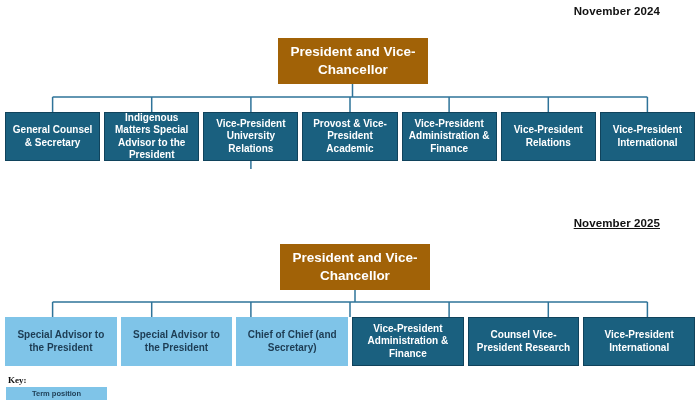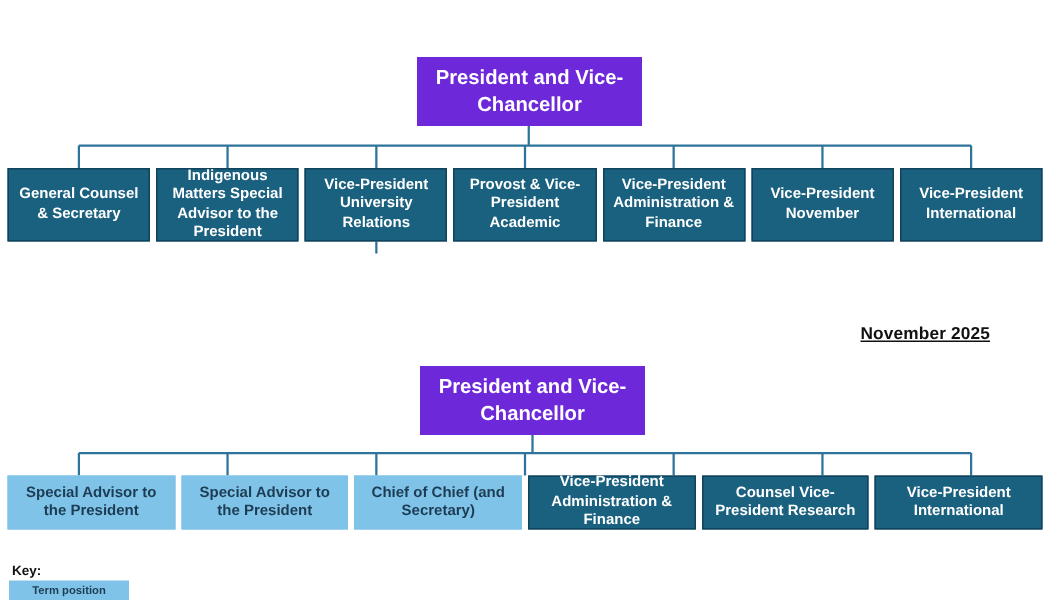--- a/index.html
+++ b/index.html
@@ -7,51 +7,52 @@
     position:relative;width:700px;height:409px;background:#ffffff;overflow:hidden;
     font-family:"Liberation Sans","DejaVu Sans",sans-serif;
   }
   .date-label{
     position:absolute;right:40px;width:200px;text-align:right;
     font-size:11.5px;font-weight:700;color:#111111;letter-spacing:.1px;
   }
   .date-2024{top:5px;}
   .date-2025{top:217px;text-decoration:underline;}
   .root-box{
-    position:absolute;width:150px;height:46px;background:#6d28d9;color:#ffffff;
+    position:absolute;width:150px;height:46px;background:#a16207;color:#ffffff;
     display:flex;align-items:center;justify-content:center;text-align:center;
     font-size:13.5px;font-weight:600;line-height:1.3;padding:0 8px;box-sizing:border-box;
   }
   .root-1{left:278px;top:38px;}
   .root-2{left:280px;top:244px;}
   .connectors{position:absolute;left:0;top:0;width:700px;height:409px;pointer-events:none;}
   .row{
     position:absolute;left:5px;width:690px;display:flex;gap:4px;
   }
   .row-1{top:112px;height:49px;}
-  .row-2{top:317px;height:36px;}
+  .row-2{top:317px;height:49px;}
   .node{
     flex:1;display:flex;align-items:center;justify-content:center;text-align:center;
     font-size:10px;font-weight:600;line-height:1.25;padding:2px 3px;box-sizing:border-box;
   }
   .node.dark{background:#1a607f;color:#ffffff;border:1px solid #10435c;}
   .node.term{background:#7fc4e8;color:#1d3c53;border:1px solid #7fc4e8;}
   .key{position:absolute;left:6px;top:375px;}
-  .key-label{font-size:9px;font-weight:700;color:#111111;margin-left:2px;}
+  .key-label{font-size:9px;font-weight:700;color:#111111;margin-left:2px;font-family:Liberation Serif, serif;}
   .key-swatch{
-    margin-top:2px;width:80px;height:13px;background:#7fc4e8;color:#1d3c53;
+    margin-top:2px;width:101px;height:13px;background:#7fc4e8;color:#1d3c53;
     display:flex;align-items:center;justify-content:center;
     font-size:7.5px;font-weight:600;
   }
 </style>
 </head>
 <body>
 
 <div class="canvas">
 
+  <div class="date-label date-2024">November 2024</div>
 
   <div class="root-box root-1">President and Vice-Chancellor</div>
 
   <svg class="connectors" width="700" height="409" viewBox="0 0 700 409">
     <g stroke="#2e7399" stroke-width="1.5" fill="none">
       <line x1="352.5" y1="84" x2="352.5" y2="97"></line>
       <line x1="52.6" y1="97" x2="647.4" y2="97"></line>
       <line x1="52.6" y1="97" x2="52.6" y2="112"></line>
       <line x1="151.7" y1="97" x2="151.7" y2="112"></line>
       <line x1="250.9" y1="97" x2="250.9" y2="112"></line>
@@ -73,21 +74,21 @@
       <line x1="647.4" y1="302" x2="647.4" y2="317"></line>
     </g>
   </svg>
 
   <div class="row row-1">
     <div class="node dark">General Counsel &amp; Secretary</div>
     <div class="node dark">Indigenous Matters Special Advisor to the President</div>
     <div class="node dark">Vice-President University Relations</div>
     <div class="node dark">Provost &amp; Vice-President Academic</div>
     <div class="node dark">Vice-President Administration &amp; Finance</div>
-    <div class="node dark">Vice-President November</div>
+    <div class="node dark">Vice-President Relations</div>
     <div class="node dark">Vice-President International</div>
   </div>
 
   <div class="date-label date-2025">November 2025</div>
 
   <div class="root-box root-2">President and Vice-Chancellor</div>
 
   <div class="row row-2">
     <div class="node term">Special Advisor to the President</div>
     <div class="node term">Special Advisor to the President</div>

